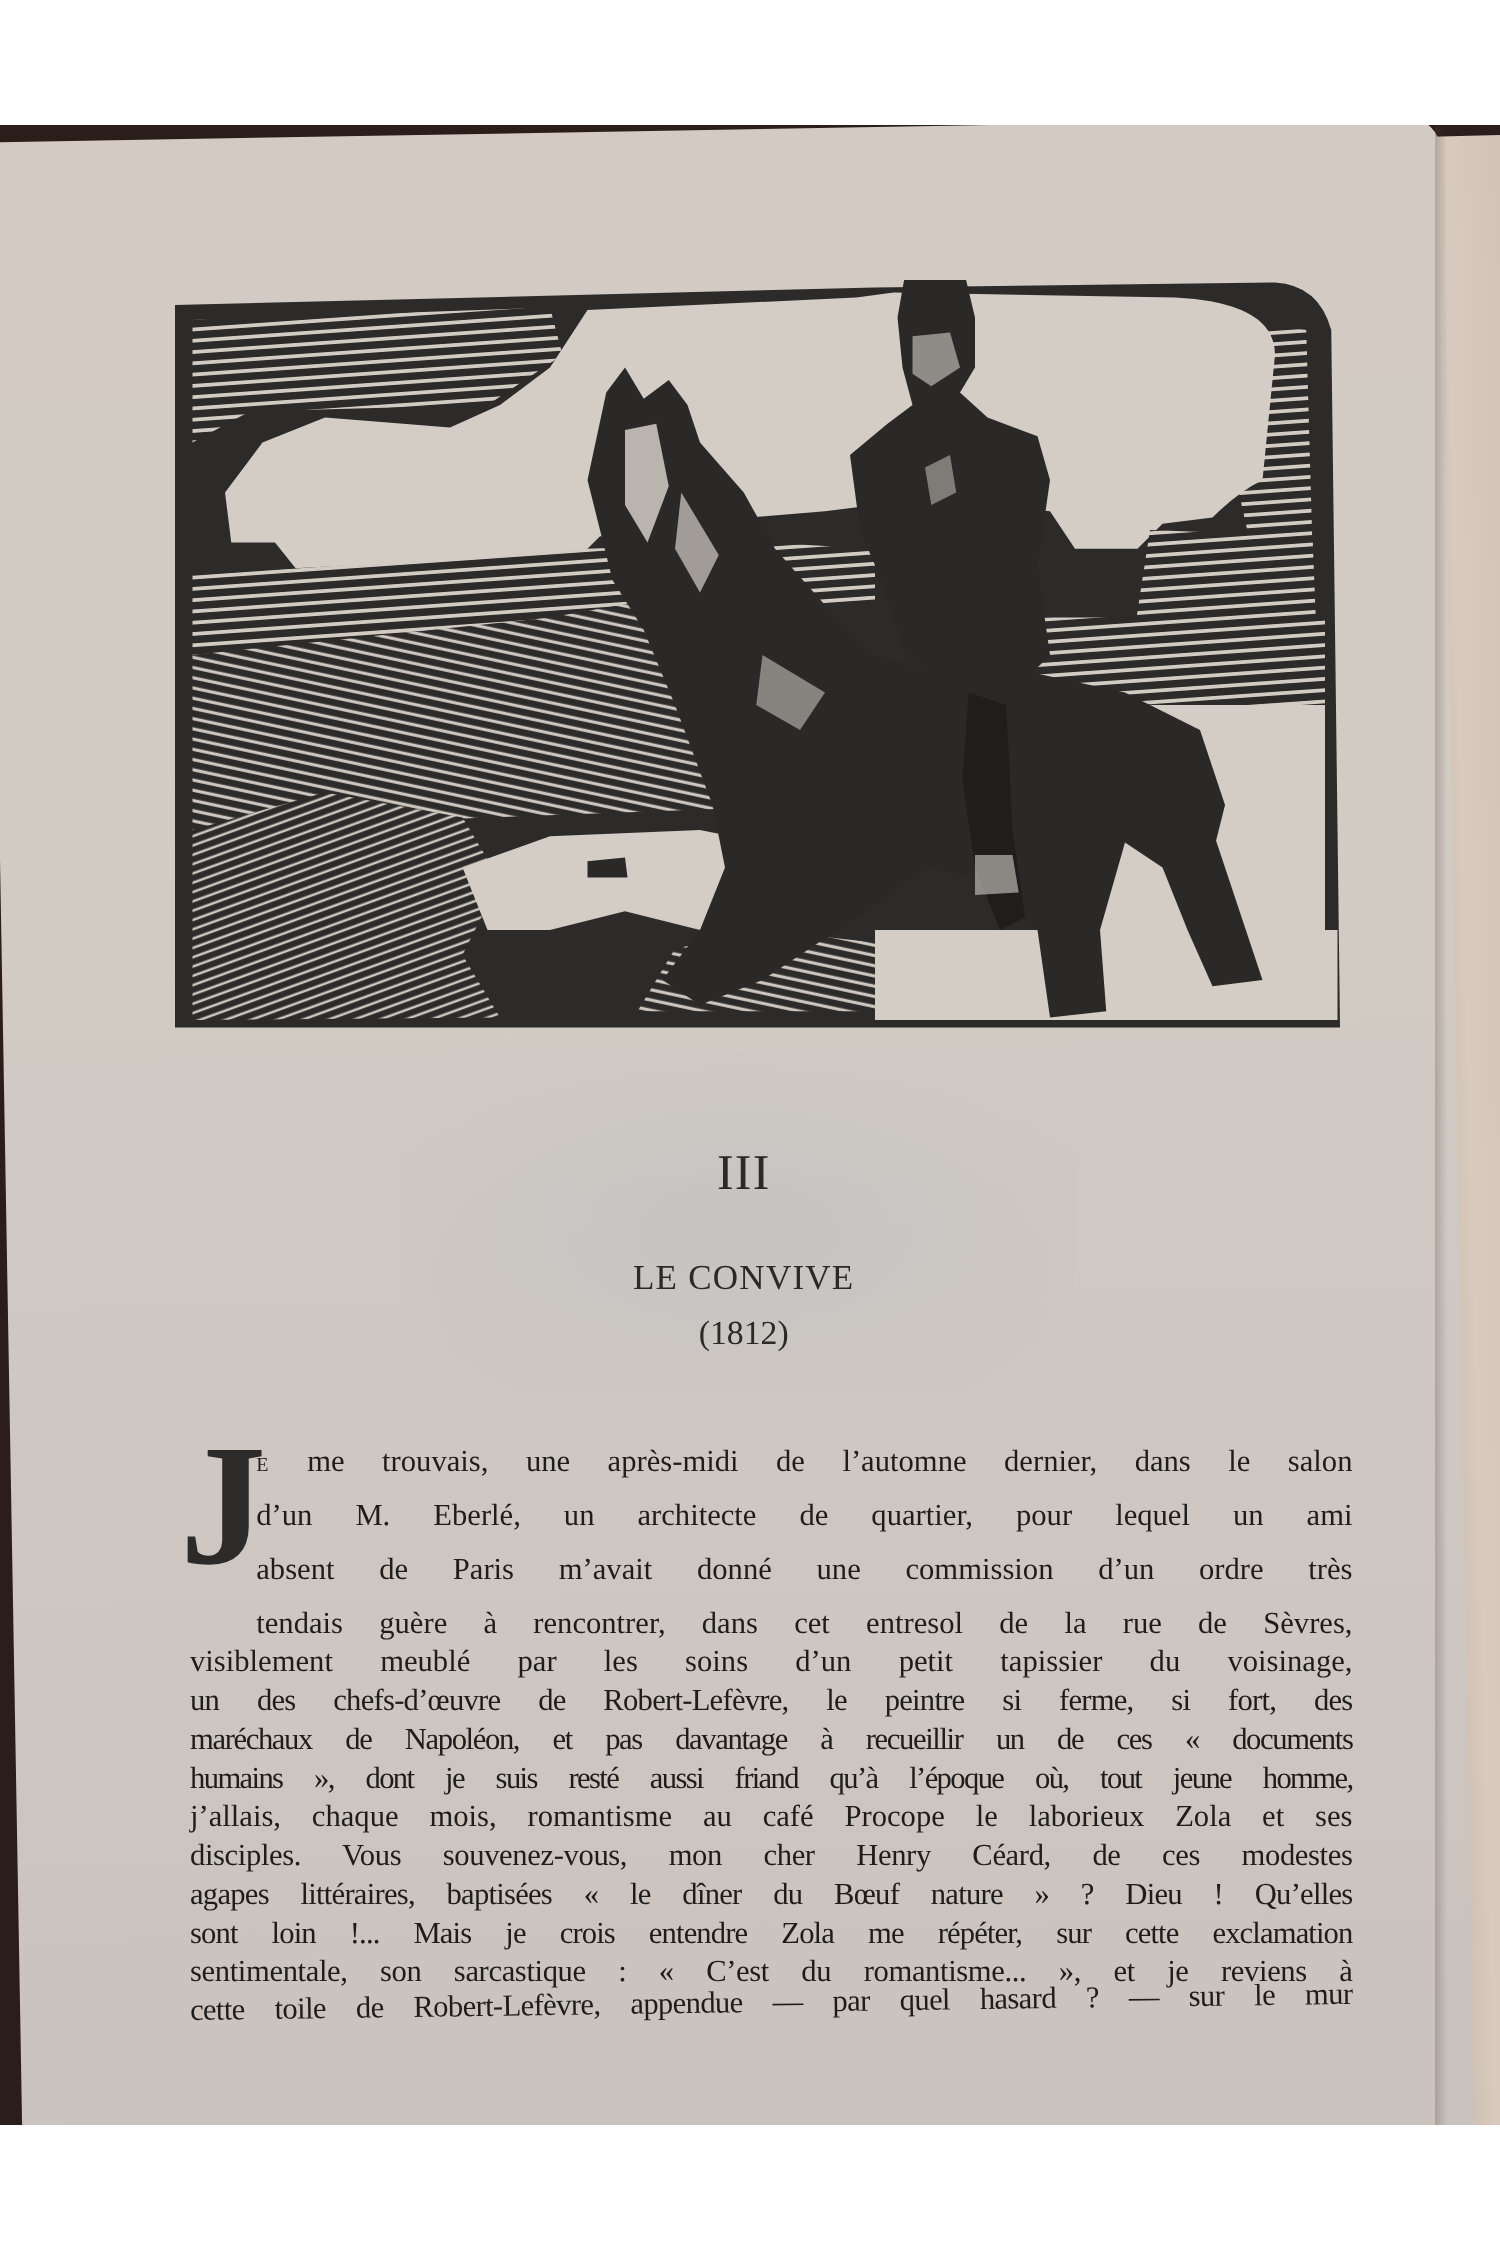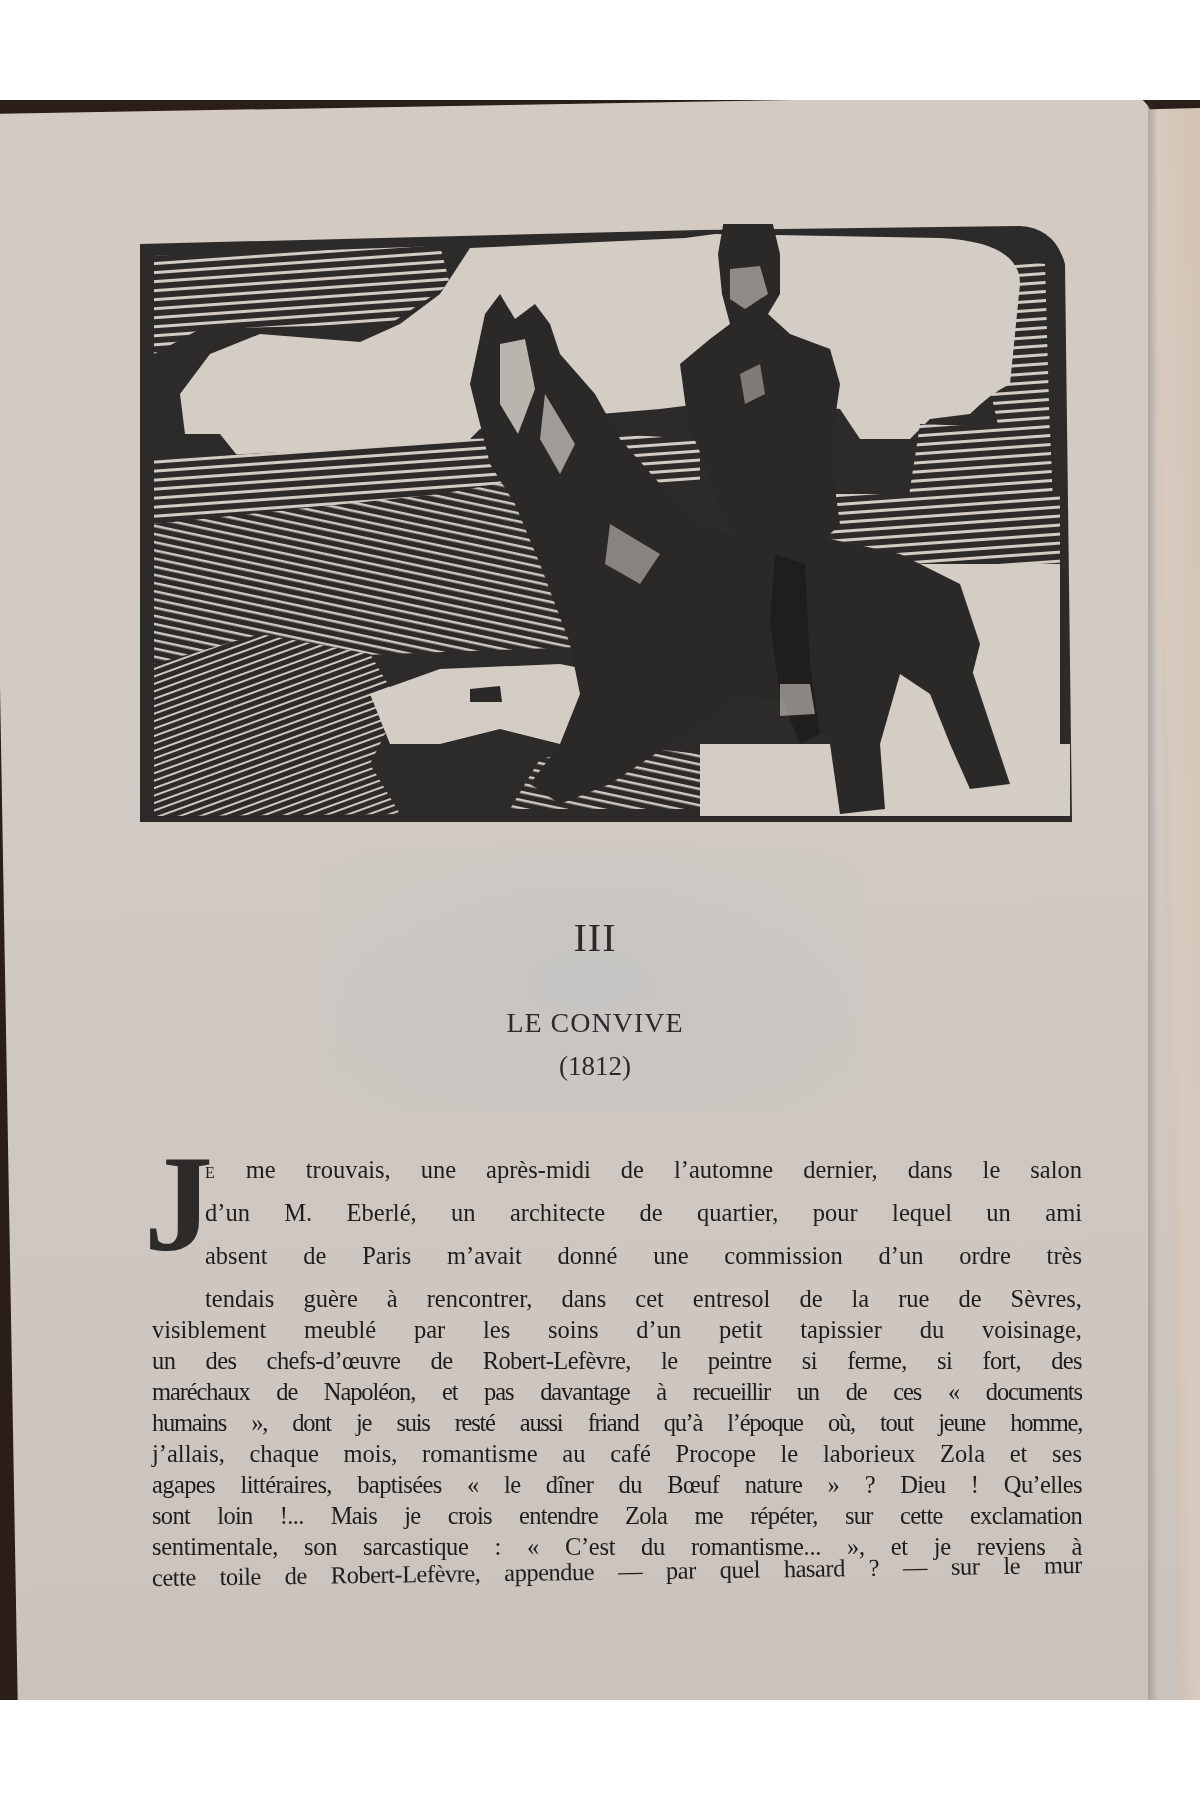--- a/index.html
+++ b/index.html
@@ -133,20 +133,21 @@
         <span class="dropcap">J</span>
         <span class="line indent"><span class="smallcap">E</span><span> me trouvais, une après-midi de l’automne dernier, dans le salon</span></span>
         <span class="line indent">d’un M. Eberlé, un architecte de quartier, pour lequel un ami</span>
         <span class="line indent">absent de Paris m’avait donné une commission d’un ordre très</span>
         <span class="line indent">tendais guère à rencontrer, dans cet entresol de la rue de Sèvres,</span>
         <span class="line">visiblement meublé par les soins d’un petit tapissier du voisinage,</span>
         <span class="line" style="letter-spacing:-0.6px">un des chefs-d’œuvre de Robert-Lefèvre, le peintre si ferme, si fort, des</span>
         <span class="line" style="letter-spacing:-1.1px;word-spacing:-2px">maréchaux de Napoléon, et pas davantage à recueillir un de ces « documents</span>
         <span class="line" style="letter-spacing:-1.3px;word-spacing:-3px">humains », dont je suis resté aussi friand qu’à l’époque où, tout jeune homme,</span>
         <span class="line">j’allais, chaque mois, romantisme au café Procope le laborieux Zola et ses</span>
+        <span class="line" style="letter-spacing:-0.3px">disciples. Vous souvenez-vous, mon cher Henry Céard, de ces modestes</span>
         <span class="line" style="letter-spacing:-0.6px">agapes littéraires, baptisées « le dîner du Bœuf nature » ? Dieu ! Qu’elles</span>
         <span class="line" style="letter-spacing:-0.7px">sont loin !... Mais je crois entendre Zola me répéter, sur cette exclamation</span>
         <span class="line" style="letter-spacing:-0.3px">sentimentale, son sarcastique : « C’est du romantisme... », et je reviens à</span>
         <span class="line skew-last" style="letter-spacing:-0.5px">cette toile de Robert-Lefèvre, appendue — par quel hasard ? — sur le mur</span>
       </div>
     </div>
   </div>
   <div class="page-behind-shadow"></div>
 </div>
 

